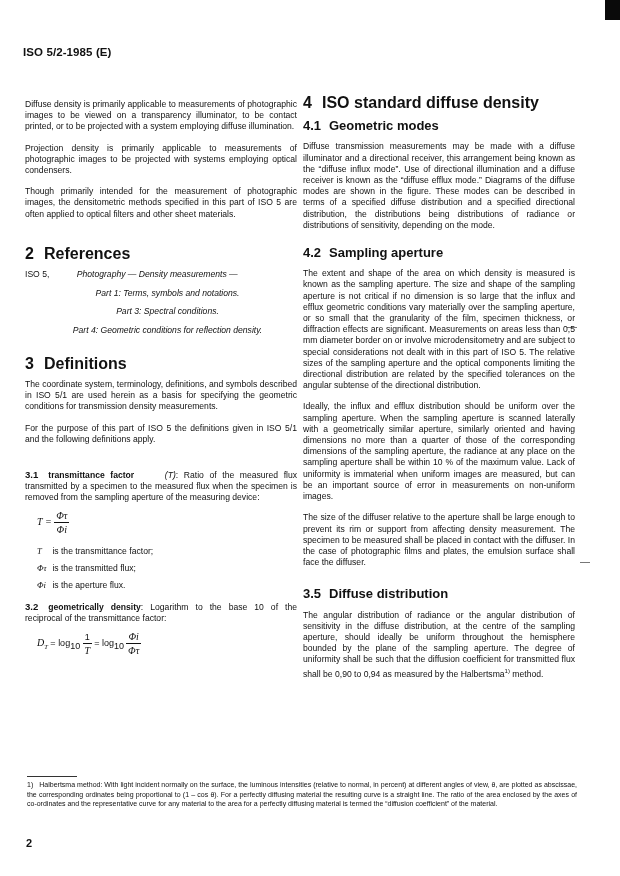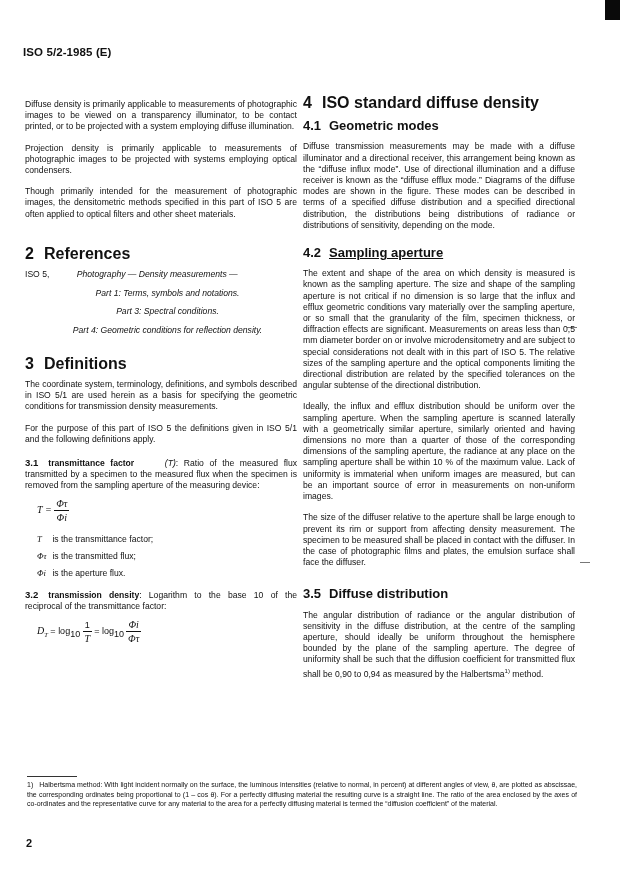--- a/index.html
+++ b/index.html
@@ -62,38 +62,38 @@
     <li class="ref-sub">Part 3: Spectral conditions.</li>
     <li class="ref-sub">Part 4: Geometric conditions for reflection density.</li>
   </ul>
 
   <h2 style="margin-top:22px;margin-bottom:10px;">
     <span class="num">3</span><span>Definitions</span>
   </h2>
   <p>The coordinate system, terminology, definitions, and symbols described in ISO 5/1 are used herein as a basis for specifying the geometric conditions for transmission density measurements.</p>
   <p>For the purpose of this part of ISO 5 the definitions given in ISO 5/1 and the following definitions apply.</p>
 
-  <p style="margin-top:12px;margin-bottom:6px;">
+  <p style="margin-top:24px;margin-bottom:6px;">
     <span class="def-num">3.1</span><span class="def-term">transmittance factor</span> <span class="italic">(T)</span><span>: Ratio of the measured flux transmitted by a specimen to the measured flux when the specimen is removed from the sampling aperture of the measuring device:</span>
   </p>
   <div class="formula" style="padding-left:12px;margin-bottom:2px;">
     <span>T =</span>
     <span class="frac">
       <span class="top">Φτ</span>
       <span class="bot">Φi</span>
     </span>
   </div>
   <ul class="where-list">
     <li><span class="sym">T</span> <span>is the transmittance factor;</span></li>
     <li><span class="sym">Φτ</span> <span>is the transmitted flux;</span></li>
     <li><span class="sym">Φi</span> <span>is the aperture flux.</span></li>
   </ul>
 
   <p style="margin-top:10px;margin-bottom:6px;">
-    <span class="def-num">3.2</span><span class="def-term">transmission density</span><span>: Logarithm to the base 10 of the reciprocal of the transmittance factor:</span>
+    <span class="def-num">3.2</span><span class="def-term">geometrically density</span><span>: Logarithm to the base 10 of the reciprocal of the transmittance factor:</span>
   </p>
   <div class="formula" style="padding-left:12px;">
     <span><span>D</span><sub>T</sub></span>
     <span class="upright">=</span>
     <span class="upright">log</span><sub class="upright">10</sub>
     <span class="frac">
       <span class="top upright">1</span>
       <span class="bot">T</span>
     </span>
     <span class="upright">=</span>
@@ -107,21 +107,21 @@
 
 <div class="col col-right">
   <h2 style="margin-top:-2px;margin-bottom:12px;">
     <span class="num">4</span><span>ISO standard diffuse density</span>
   </h2>
   <h3 style="margin-bottom:10px;">
     <span class="num">4.1</span><span>Geometric modes</span>
   </h3>
   <p>Diffuse transmission measurements may be made with a diffuse illuminator and a directional receiver, this arrangement being known as the “diffuse influx mode”. Use of directional illumination and a diffuse receiver is known as the “diffuse efflux mode.” Diagrams of the diffuse modes are shown in the figure. These modes can be described in terms of a specified diffuse distribution and a specified directional distribution, the distributions being distributions of radiance or distributions of sensitivity, depending on the mode.</p>
 
-  <h3 style="margin-top:16px;margin-bottom:10px;text-decoration:underline;">
+  <h3 style="margin-top:16px;margin-bottom:10px;">
     <span class="num">4.2</span><span>Sampling aperture</span>
   </h3>
   <p>The extent and shape of the area on which density is measured is known as the sampling aperture. The size and shape of the sampling aperture is not critical if no dimension is so large that the influx and efflux geometric conditions vary materially over the sampling aperture, or so small that the granularity of the film, specimen thickness, or diffraction effects are significant. Measurements on areas less than 0,5 mm diameter border on or involve microdensitometry and are subject to special considerations not dealt with in this part of ISO 5. The relative sizes of the sampling aperture and the optical components limiting the directional distribution are related by the specified tolerances on the angular subtense of the directional distribution.</p>
   <p>Ideally, the influx and efflux distribution should be uniform over the sampling aperture. When the sampling aperture is scanned laterally with a geometrically similar aperture, similarly oriented and having dimensions no more than a quarter of those of the corresponding dimensions of the sampling aperture, the radiance at any place on the sampling aperture shall be within 10 % of the maximum value. Lack of uniformity is immaterial when uniform images are measured, but can be an important source of error in measurements on non-uniform images.</p>
   <p>The size of the diffuser relative to the aperture shall be large enough to prevent its rim or support from affecting density measurement. The specimen to be measured shall be placed in contact with the diffuser. In the case of photographic films and plates, the emulsion surface shall face the diffuser.</p>
 
   <h3 style="margin-top:20px;margin-bottom:10px;">
     <span class="num">3.5</span><span>Diffuse distribution</span>
   </h3>
   <p><span>The angular distribution of radiance or the angular distribution of sensitivity in the diffuse distribution, at the centre of the sampling aperture, should ideally be uniform throughout the hemisphere bounded by the plane of the sampling aperture. The degree of uniformity shall be such that the diffusion coefficient for transmitted flux shall be 0,90 to 0,94 as measured by the Halbertsma</span><sup>1)</sup><span> method.</span></p>

